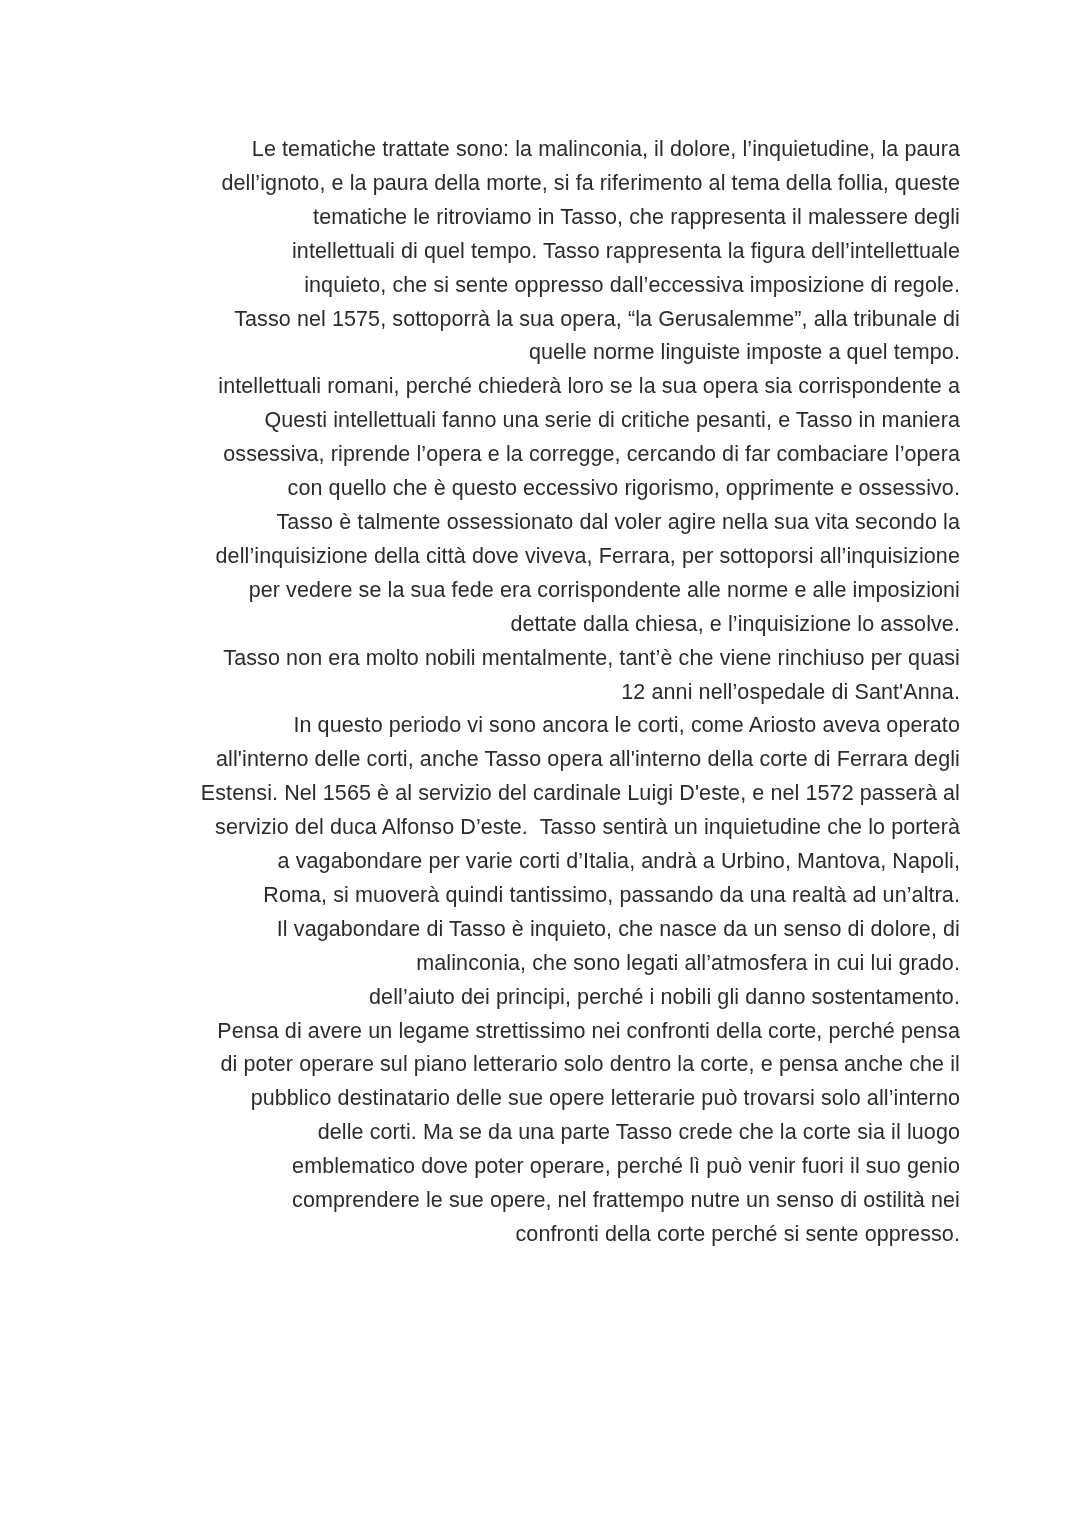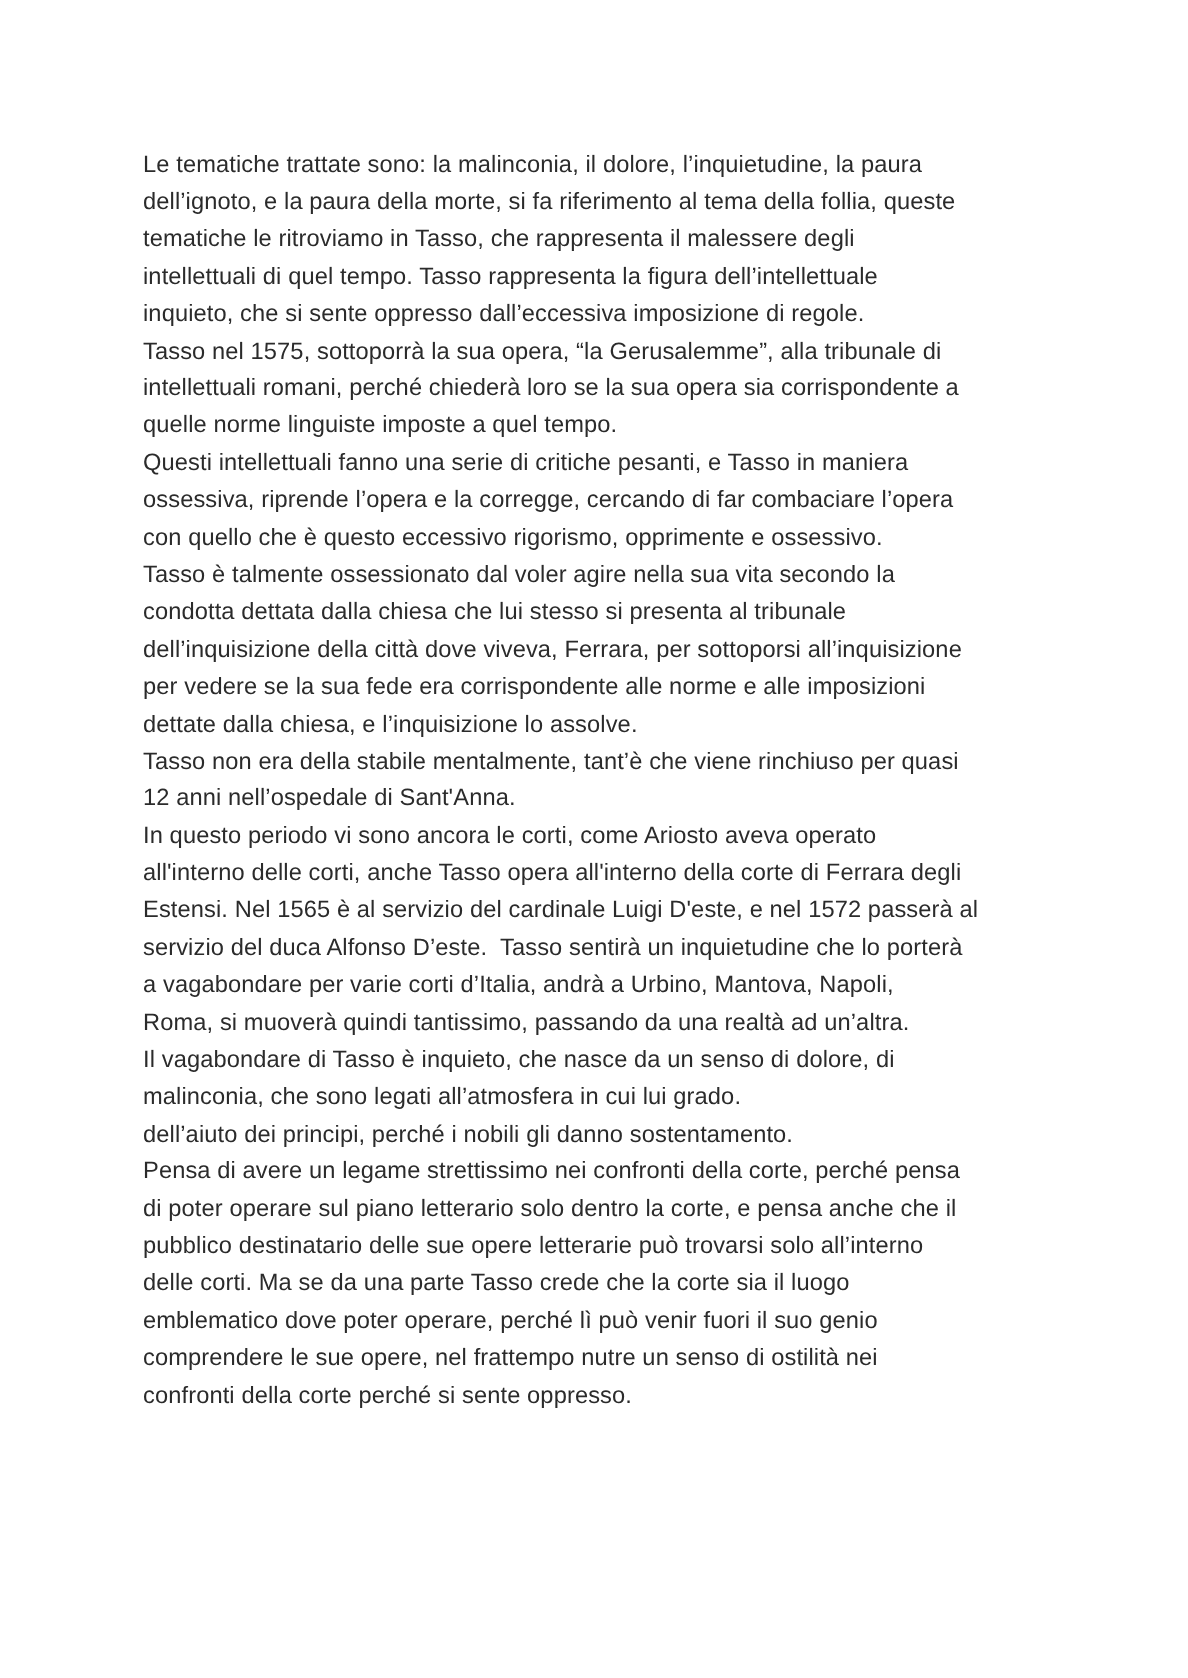--- a/index.html
+++ b/index.html
@@ -6,20 +6,21 @@
   html, body {
     background: #ffffff;
   }
   .page {
     position: relative;
     width: 1080px;
     height: 1525px;
     background: #ffffff;
     overflow: hidden;
     font-family: "Liberation Sans", sans-serif;
+    text-align: right;
   }
   .text-block {
     position: absolute;
     left: 130px;
     top: 133px;
     width: 830px;
   }
   .text-line {
     font-size: 21.5px;
     line-height: 33.9px;
@@ -33,31 +34,30 @@
 <body>
 
 <div class="page">
   <div class="text-block">
       <div class="text-line">Le tematiche trattate sono: la malinconia, il dolore, l’inquietudine, la paura</div>
       <div class="text-line">dell’ignoto, e la paura della morte, si fa riferimento al tema della follia, queste</div>
       <div class="text-line">tematiche le ritroviamo in Tasso, che rappresenta il malessere degli</div>
       <div class="text-line">intellettuali di quel tempo. Tasso rappresenta la figura dell’intellettuale</div>
       <div class="text-line">inquieto, che si sente oppresso dall’eccessiva imposizione di regole.</div>
       <div class="text-line">Tasso nel 1575, sottoporrà la sua opera, “la Gerusalemme”, alla tribunale di</div>
+      <div class="text-line">quelle norme linguiste imposte a quel tempo.</div>
       <div class="text-line">intellettuali romani, perché chiederà loro se la sua opera sia corrispondente a</div>
-      <div class="text-line">quelle norme linguiste imposte a quel tempo.</div>
       <div class="text-line">Questi intellettuali fanno una serie di critiche pesanti, e Tasso in maniera</div>
       <div class="text-line">ossessiva, riprende l’opera e la corregge, cercando di far combaciare l’opera</div>
       <div class="text-line">con quello che è questo eccessivo rigorismo, opprimente e ossessivo.</div>
       <div class="text-line">Tasso è talmente ossessionato dal voler agire nella sua vita secondo la</div>
-      <div class="text-line">condotta dettata dalla chiesa che lui stesso si presenta al tribunale</div>
       <div class="text-line">dell’inquisizione della città dove viveva, Ferrara, per sottoporsi all’inquisizione</div>
       <div class="text-line">per vedere se la sua fede era corrispondente alle norme e alle imposizioni</div>
       <div class="text-line">dettate dalla chiesa, e l’inquisizione lo assolve.</div>
-      <div class="text-line">Tasso non era della stabile mentalmente, tant’è che viene rinchiuso per quasi</div>
+      <div class="text-line">Tasso non era molto nobili mentalmente, tant’è che viene rinchiuso per quasi</div>
       <div class="text-line">12 anni nell’ospedale di Sant'Anna.</div>
       <div class="text-line">In questo periodo vi sono ancora le corti, come Ariosto aveva operato</div>
       <div class="text-line">all'interno delle corti, anche Tasso opera all'interno della corte di Ferrara degli</div>
       <div class="text-line">Estensi. Nel 1565 è al servizio del cardinale Luigi D'este, e nel 1572 passerà al</div>
       <div class="text-line">servizio del duca Alfonso D’este.  Tasso sentirà un inquietudine che lo porterà</div>
       <div class="text-line">a vagabondare per varie corti d’Italia, andrà a Urbino, Mantova, Napoli,</div>
       <div class="text-line">Roma, si muoverà quindi tantissimo, passando da una realtà ad un’altra.</div>
       <div class="text-line">Il vagabondare di Tasso è inquieto, che nasce da un senso di dolore, di</div>
       <div class="text-line">malinconia, che sono legati all’atmosfera in cui lui grado.</div>
       <div class="text-line">dell’aiuto dei principi, perché i nobili gli danno sostentamento.</div>

